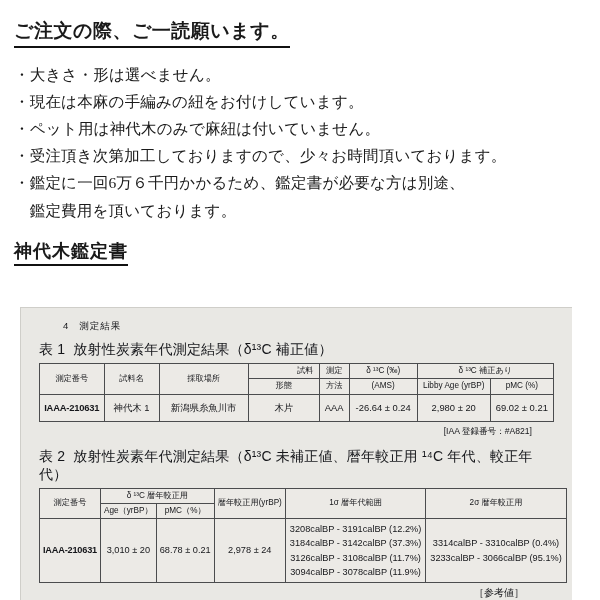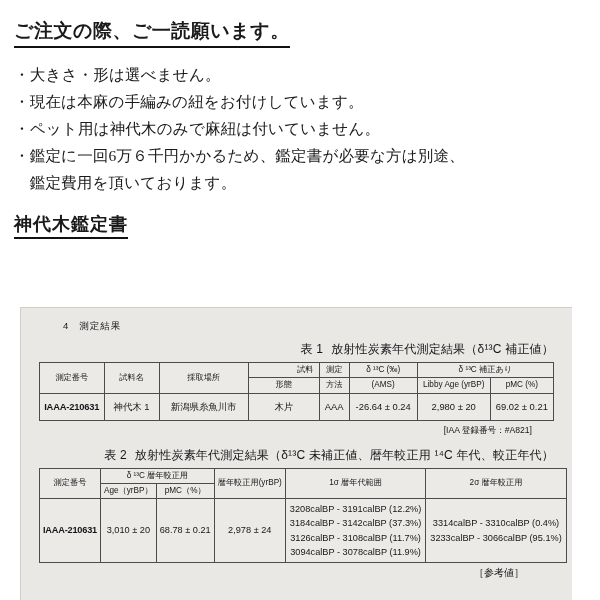--- a/index.html
+++ b/index.html
@@ -78,22 +78,22 @@
   .scan-sec-label {
     font-size: 9.5px;
     margin: 2px 0 8px 24px;
     letter-spacing: 1px;
   }
   .scan-sec-label .num {
     margin-right: 10px;
   }
 
   .tbl-caption {
-    text-align: right;
-    font-size: 12px;
+    text-align: left;
+    font-size: 14px;
     margin: 0 0 4px 0;
     letter-spacing: 0.2px;
   }
   .tbl-caption .capname {
     margin-right: 8px;
   }
 
   table.scan-tbl {
     border-collapse: collapse;
     margin: 0 auto;
@@ -156,20 +156,21 @@
 
 <div class="page">
 
   
   <div class="notice">
     <div class="notice-title">ご注文の際、ご一読願います。</div>
     <ul class="notice-list">
       <li>・大きさ・形は選べません。</li>
       <li>・現在は本麻の手編みの紐をお付けしています。</li>
       <li>・ペット用は神代木のみで麻紐は付いていません。</li>
+      <li>・受注頂き次第加工しておりますので、少々お時間頂いております。</li>
       <li>・鑑定に一回6万６千円かかるため、鑑定書が必要な方は別途、</li>
       <li>　鑑定費用を頂いております。</li>
     </ul>
   </div>
 
   
   <div class="cert-heading">神代木鑑定書</div>
 
   
   <div class="scan">

